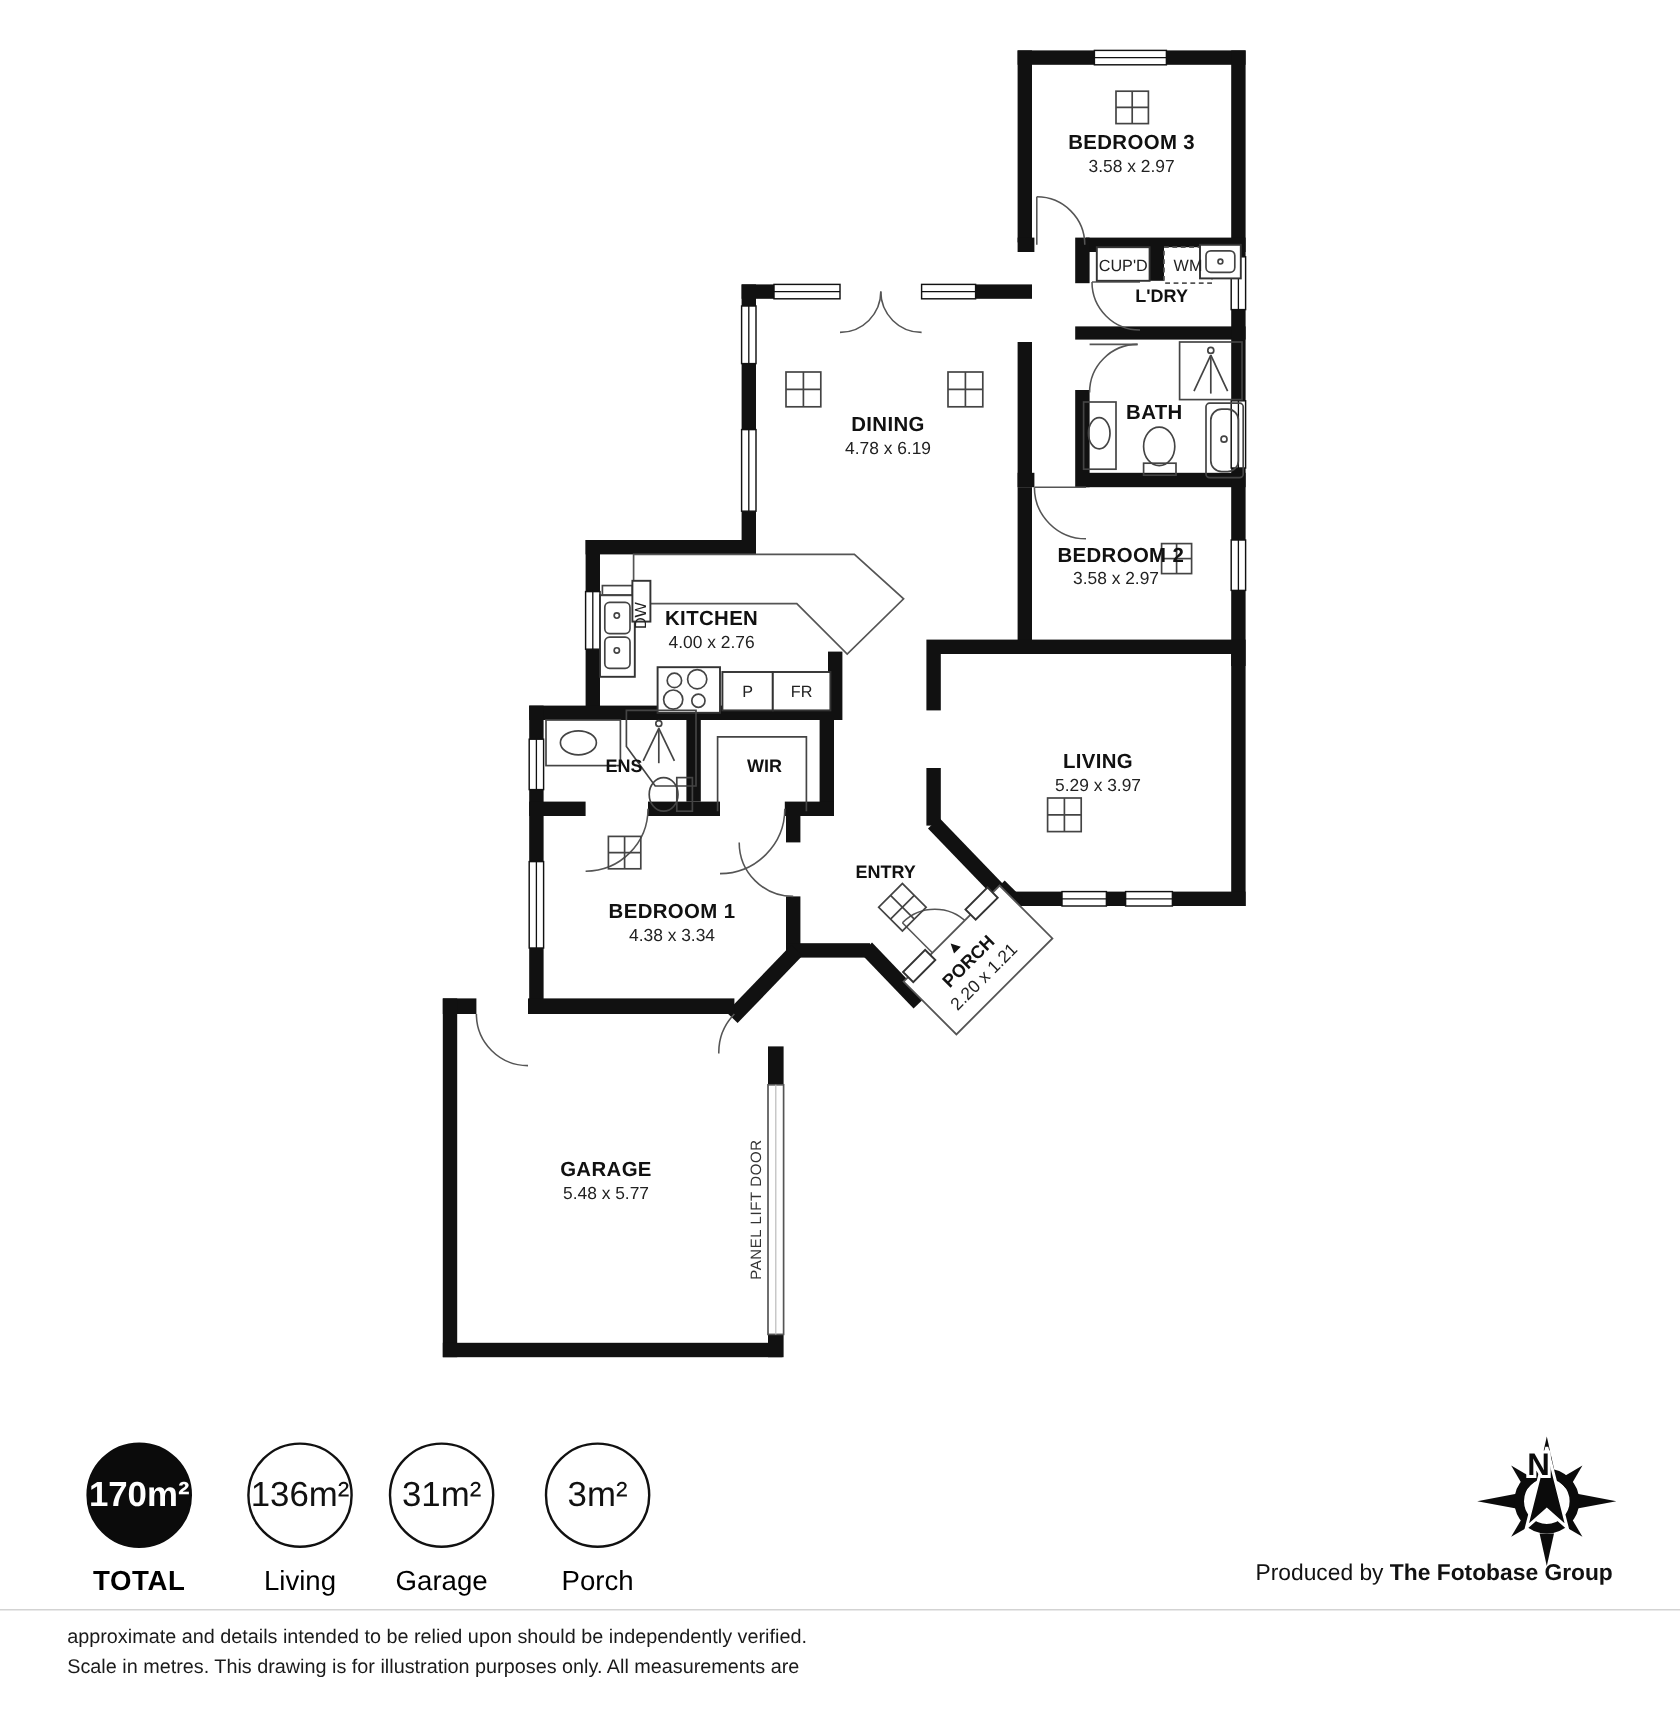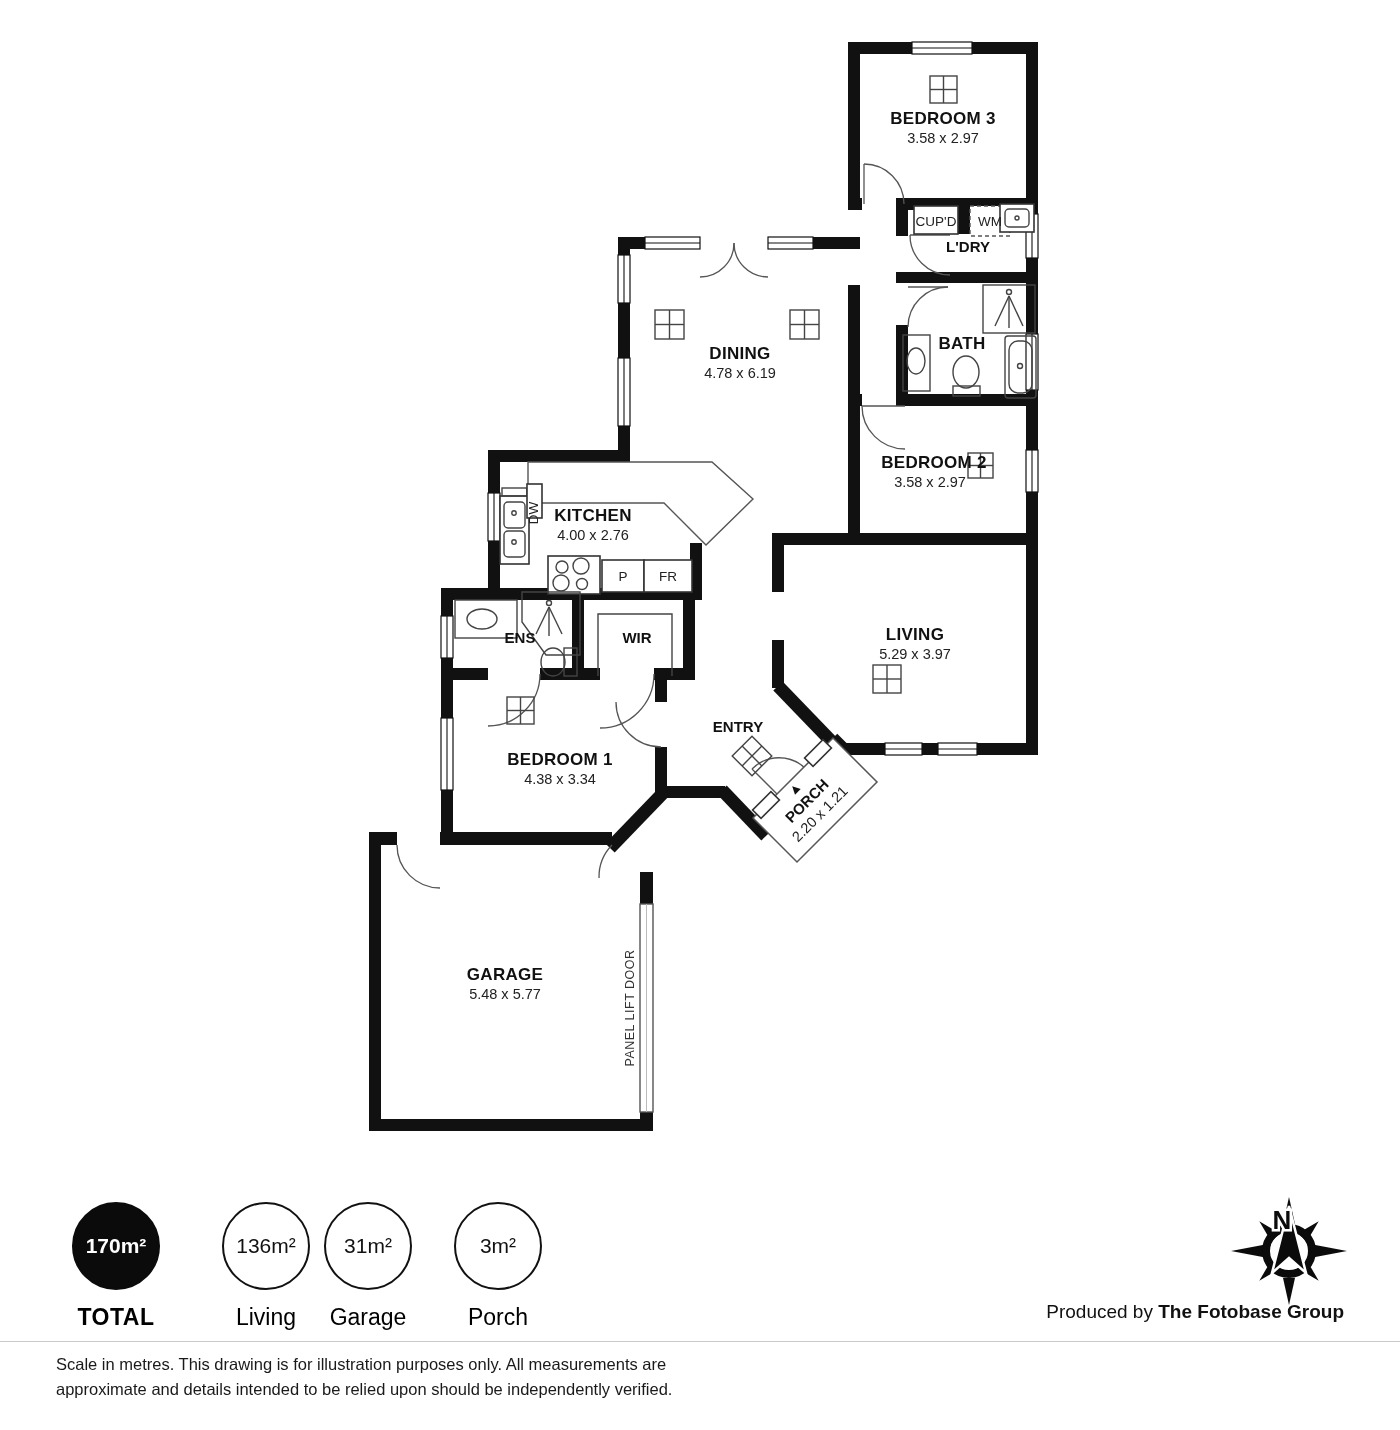--- a/index.html
+++ b/index.html
@@ -16,21 +16,21 @@
   .fixd{fill:#fff;stroke:#333;stroke-width:1.6;}
   .arc{fill:none;stroke:#555;stroke-width:1.3;}
   .benchline{fill:#fff;stroke:#555;stroke-width:1.4;}
   .winrect{fill:#fff;stroke:#111;stroke-width:1.2;}
   .winline{stroke:#111;stroke-width:1.1;}
   
   .stats{position:absolute;left:56px;top:1202px;height:120px;}
   .stat{position:absolute;width:120px;text-align:center;}
   .stat .circle{width:84px;height:84px;border-radius:50%;border:2.5px solid #111;
     margin:0 auto;display:flex;align-items:center;justify-content:center;
-    font-size:21px;color:#111;background:#fff;}
+    font-size:29px;color:#111;background:#fff;}
   .stat.filled .circle{background:#0b0b0b;color:#fff;border-color:#0b0b0b;font-weight:700;}
   .stat .caption{margin-top:14px;font-size:23px;color:#000000;}
   .stat.filled .caption{font-weight:700;letter-spacing:.5px;}
   
   .divider{position:absolute;left:0;right:0;top:1341px;height:1px;background:#c9c9c9;}
   .disclaimer{position:absolute;left:56px;top:1352px;font-size:16.5px;line-height:1.5;color:#1a1a1a;}
   .credit{position:absolute;right:56px;top:1301px;font-size:19px;color:#111;padding-left:28px;}
   .credit b{font-weight:700;}
   .compass{position:absolute;left:1230px;top:1190px;}
 </style>
@@ -341,21 +341,21 @@
     <text class="room-dims" x="505" y="999">5.48 x 5.77</text>
     <text class="rot-label" transform="translate(634,1008) rotate(-90)" text-anchor="middle">PANEL LIFT DOOR</text>
   </g>
 </svg>
 
 <div class="stats">
   <div class="stat filled" style="left:0px">
     <div class="circle">170m²</div>
     <div class="caption">TOTAL</div>
   </div>
-  <div class="stat" style="left:150px">
+  <div class="stat" style="left:134px">
     <div class="circle">136m²</div>
     <div class="caption">Living</div>
   </div>
   <div class="stat" style="left:252px">
     <div class="circle">31m²</div>
     <div class="caption">Garage</div>
   </div>
   <div class="stat" style="left:382px">
     <div class="circle">3m²</div>
     <div class="caption">Porch</div>
@@ -377,18 +377,18 @@
       </g>
       <circle r="23" fill="none" stroke="#0b0b0b" stroke-width="8"></circle>
       <polygon points="0,-45 17,22 0,7 -17,22" stroke="#fff" stroke-width="2.5"></polygon>
       <text x="-7" y="-22" font-size="26" font-weight="700" text-anchor="middle" style="paint-order:stroke;stroke:#fff;stroke-width:5px;fill:#0b0b0b;font-family:'Liberation Sans',sans-serif">N</text>
     </g>
   </svg>
 </div>
 
 <div class="divider"></div>
 <div class="disclaimer">
+  <div>approximate and details intended to be relied upon should be independently verified.</div>
   <div>Scale in metres. This drawing is for illustration purposes only. All measurements are</div>
-  <div>approximate and details intended to be relied upon should be independently verified.</div>
 </div>
 <div class="credit">
   <span>Produced by </span><b>The Fotobase Group</b>
 </div>
 
 </body></html>

